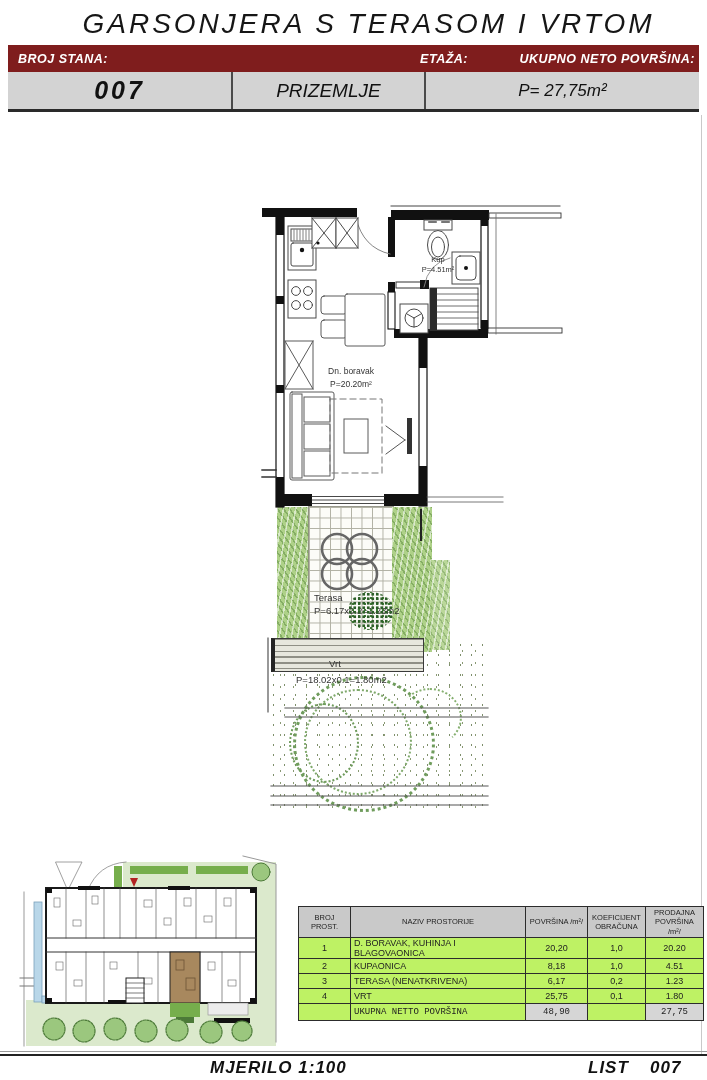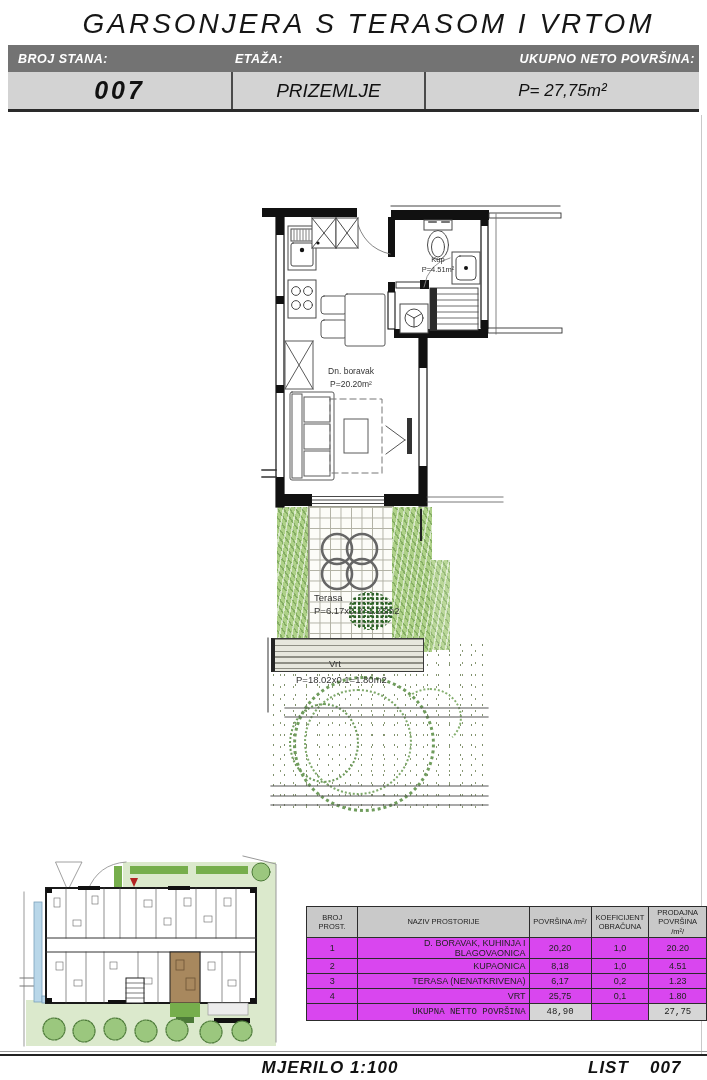--- a/index.html
+++ b/index.html
@@ -4,25 +4,25 @@
 <style>
   html,body{margin:0;padding:0;background:#fff;}
   .sheet{position:relative;width:707px;height:1080px;background:#fff;overflow:hidden;
          font-family:"Liberation Sans",sans-serif;color:#111;border-radius:13px;}
   .edge-r{position:absolute;top:115px;bottom:26px;right:5px;width:1px;background:#c9c9c9;}
 
   
   .title{position:absolute;top:8px;left:8px;right:8px;text-align:center;
          font-style:italic;font-size:28px;letter-spacing:3px;color:#161616;
          padding-left:30px;white-space:nowrap;}
-  .hbar{position:absolute;top:45px;left:8px;width:691px;height:27px;background:#737373;
+  .hbar{position:absolute;top:45px;left:8px;width:691px;height:27px;background:#7f1d1d;
         display:flex;align-items:center;}
   .hbar .hc{font-style:italic;font-weight:bold;font-size:12.5px;color:#fff;letter-spacing:.5px;}
   .hc1{width:227px;padding-left:10px;box-sizing:border-box;text-align:left;}
-  .hc2{width:233px;text-align:left;}
+  .hc2{width:233px;text-align:right;}
   .hc3{width:231px;text-align:right;padding-right:4px;box-sizing:border-box;}
   .vrow{position:absolute;top:72px;left:8px;width:691px;height:40px;background:#d3d3d3;
         display:flex;border-bottom:3px solid #2a2a2a;box-sizing:border-box;}
   .vc{display:flex;align-items:center;justify-content:center;font-style:italic;box-sizing:border-box;}
   .vc1{width:227px;font-weight:bold;font-size:25px;letter-spacing:3px;}
   .vc2{width:198px;font-size:19px;border-left:2px solid #4a4a4a;border-right:2px solid #4a4a4a;}
   .vc3{width:278px;font-size:17px;}
 
   
   .gstrip{position:absolute;background:
@@ -46,38 +46,38 @@
       border-radius:46% 54% 50% 50%/52% 48% 55% 45%;}
   .ring{position:absolute;border:3px dotted #6f9c5c;border-radius:50%;}
   .ring::before{content:"";position:absolute;inset:10px 20px 14px 8px;border:2px dotted #7fa96b;border-radius:50%;}
   .ring::after{content:"";position:absolute;left:-7px;top:24px;width:66px;height:76px;border:2.5px dotted #6f9c5c;border-radius:50%;}
   .ring2{position:absolute;border:2px dotted #86b070;border-radius:50%;
          border-bottom-color:transparent;border-left-color:transparent;}
   .plansvg{position:absolute;left:0;top:115px;z-index:2;}
   .sitesvg{position:absolute;left:18px;top:850px;z-index:2;}
 
   
-  table.area{position:absolute;left:306px;top:906px;border-collapse:collapse;z-index:4;
-             font-size:9px;color:#222;background:#d946ef;}
+  table.area{position:absolute;left:298px;top:906px;border-collapse:collapse;z-index:4;
+             font-size:9px;color:#222;background:#bef264;}
   table.area td{border:1px solid #2c2c2c;padding:0 3px;height:15px;box-sizing:border-box;}
   table.area tr.hd td{background:#c9c9c9;font-size:7.5px;line-height:1.25;text-align:center;height:31px;}
   td.c-num{width:52px;text-align:center;}
-  td.c-name{width:175px;text-align:right;}
+  td.c-name{width:175px;text-align:left;}
   td.c-a{width:62px;text-align:center;}
   td.c-k{width:58px;text-align:center;}
   td.c-p{width:58px;text-align:center;}
   tr.tot td{height:17px;font-family:Liberation Mono, monospace;}
   td.gray{background:#d6d6d6;}
   .nowrap{white-space:nowrap;}
 
   
   .fline1{position:absolute;left:0;right:0;top:1051px;height:1px;background:#9a9a9a;}
   .fline2{position:absolute;left:0;right:0;top:1054px;height:2px;background:#222;}
   .footer{position:absolute;left:0;right:0;top:1058px;height:22px;font-style:italic;font-weight:bold;font-size:17px;}
-  .f-scale{position:absolute;left:210px;width:240px;text-align:center;letter-spacing:1px;}
+  .f-scale{position:absolute;left:210px;width:240px;letter-spacing:1px;}
   .f-list{position:absolute;left:588px;letter-spacing:1px;}
   .f-no{position:absolute;left:650px;letter-spacing:1px;}
 </style>
 </head>
 <body>
 
 <div class="sheet">
 
   <div class="title">GARSONJERA S TERASOM I VRTOM</div>
 

